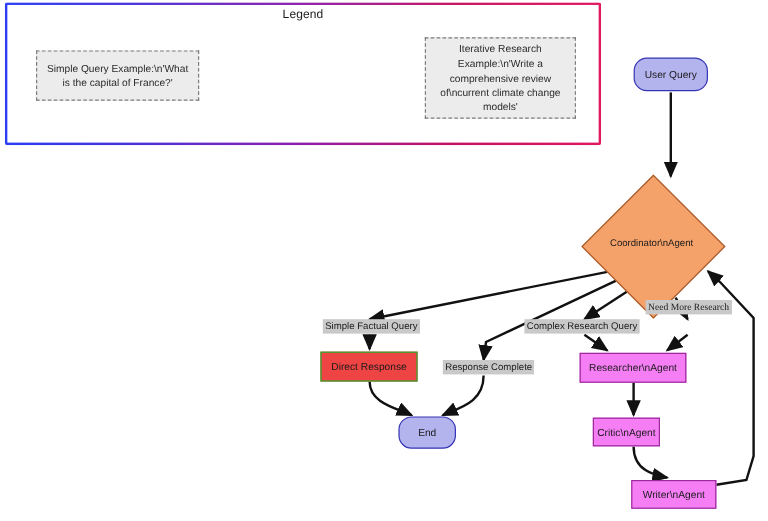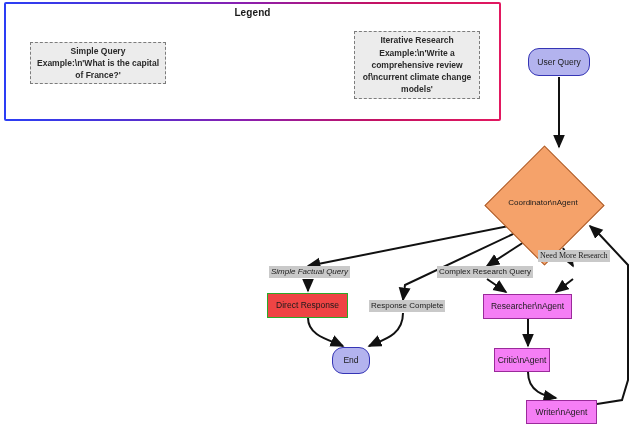--- a/index.html
+++ b/index.html
@@ -25,21 +25,20 @@
     height: 119px;
     box-sizing: border-box;
     background: #ffffff;
     border: 2px solid transparent;
     border-radius: 2px;
     background-image:
       linear-gradient(#ffffff, #ffffff),
       linear-gradient(90deg, #2b3ef5 0%, #4a33d8 22%, #8a1fb0 48%, #c41263 75%, #e21860 100%);
     background-origin: border-box;
     background-clip: padding-box, border-box;
-    font-weight: bold;
   }
   #legend-title {
     position: absolute;
     left: 0;
     right: 0;
     top: 3px;
     text-align: center;
     font-size: 10px;
     color: #1a1a1a;
     letter-spacing: 0.1px;
@@ -76,21 +75,21 @@
     color: #1a1a1a;
   }
 
   
   .node-terminal {
     background: #b3b3ee;
     border: 1.5px solid #3535b5;
     border-radius: 11px;
   }
   #node-user-query { left: 528px; top: 48px;  width: 62px; height: 28px; }
-  #node-end        { left: 332px; top: 347px; width: 38px; height: 27px; }
+  #node-end        { left: 332px; top: 347px; width: 48px; height: 27px; }
 
   
   #node-coordinator-wrap {
     position: absolute;
     left: 484px;
     top: 145px;
     width: 118px;
     height: 118px;
   }
   #node-coordinator-shape {
@@ -139,21 +138,21 @@
   
   .edge-label {
     position: absolute;
     background: #c9c9c9;
     color: #1a1a1a;
     font-size: 8px;
     line-height: 12px;
     padding: 0 2px;
     white-space: nowrap;
   }
-  #edge-label-simple    { left: 269px; top: 266px; font-style: italic; }
+  #edge-label-simple    { left: 269px; top: 266px; }
   #edge-label-response  { left: 369px; top: 300px; }
   #edge-label-complex   { left: 437px; top: 266px; }
   #edge-label-need-more { left: 538px; top: 250px; font-family: Liberation Serif, serif; }
 
   #edges {
     position: absolute;
     left: 0;
     top: 0;
     width: 640px;
     height: 434px;

